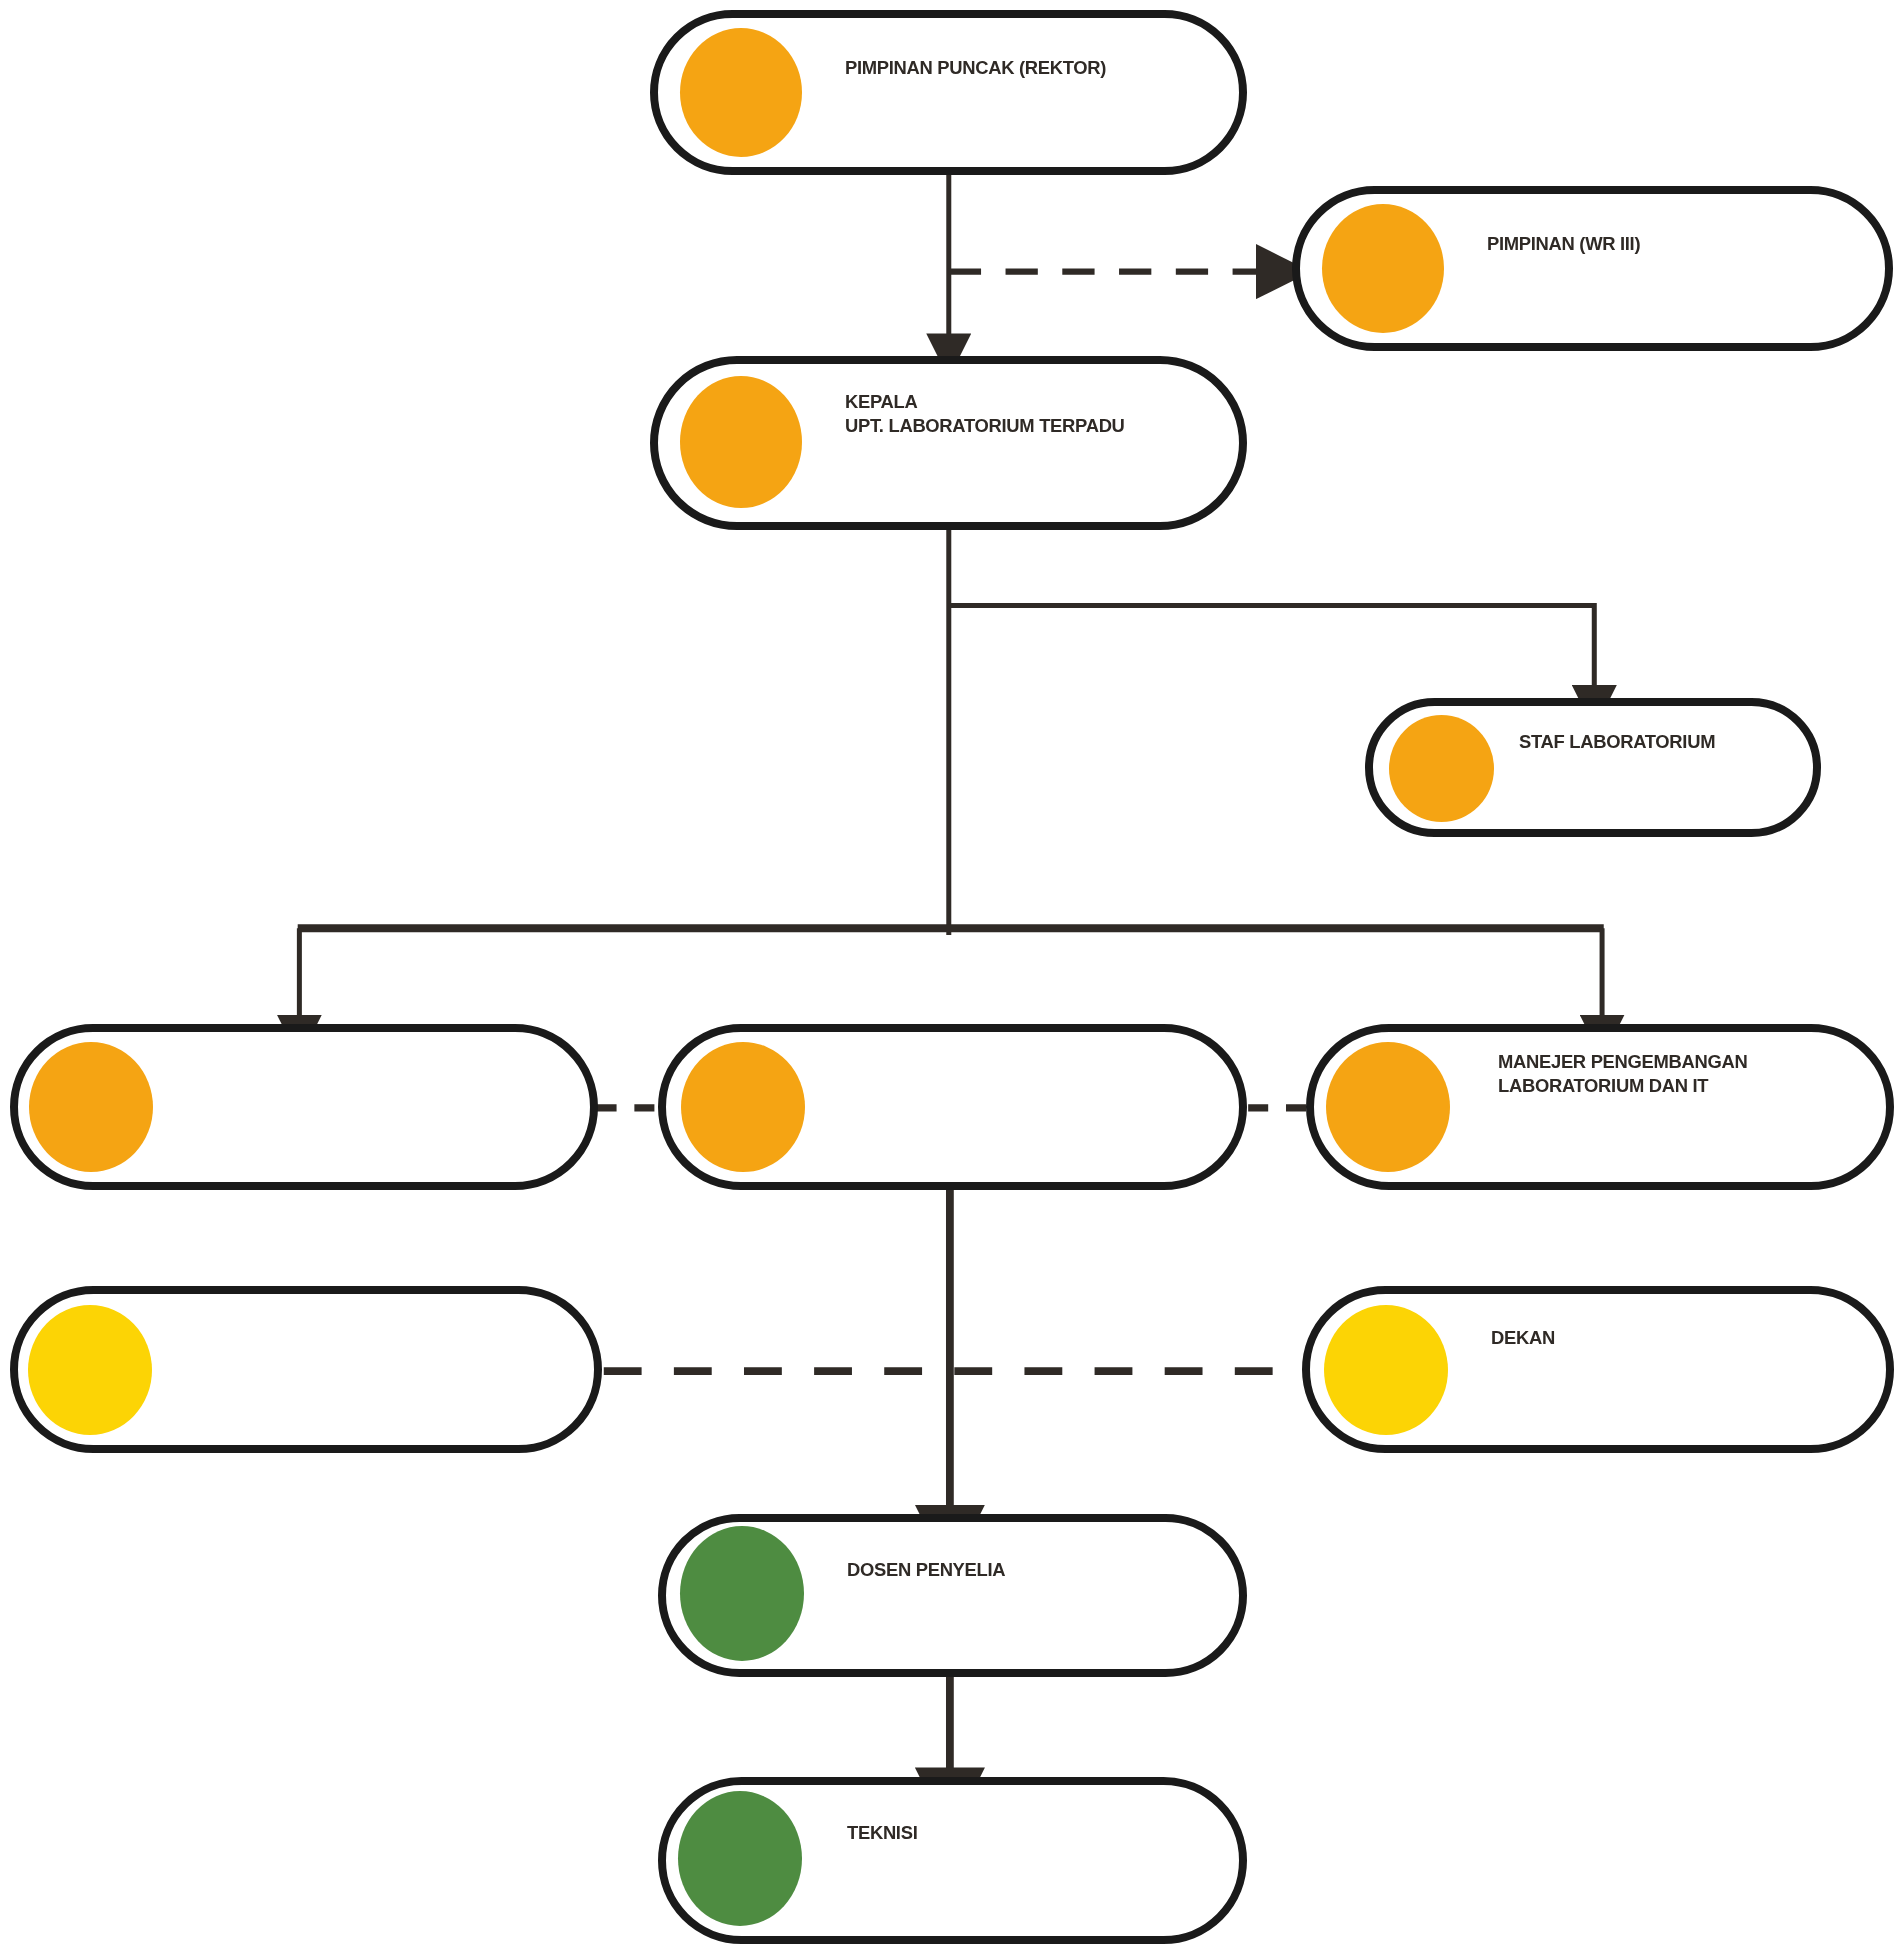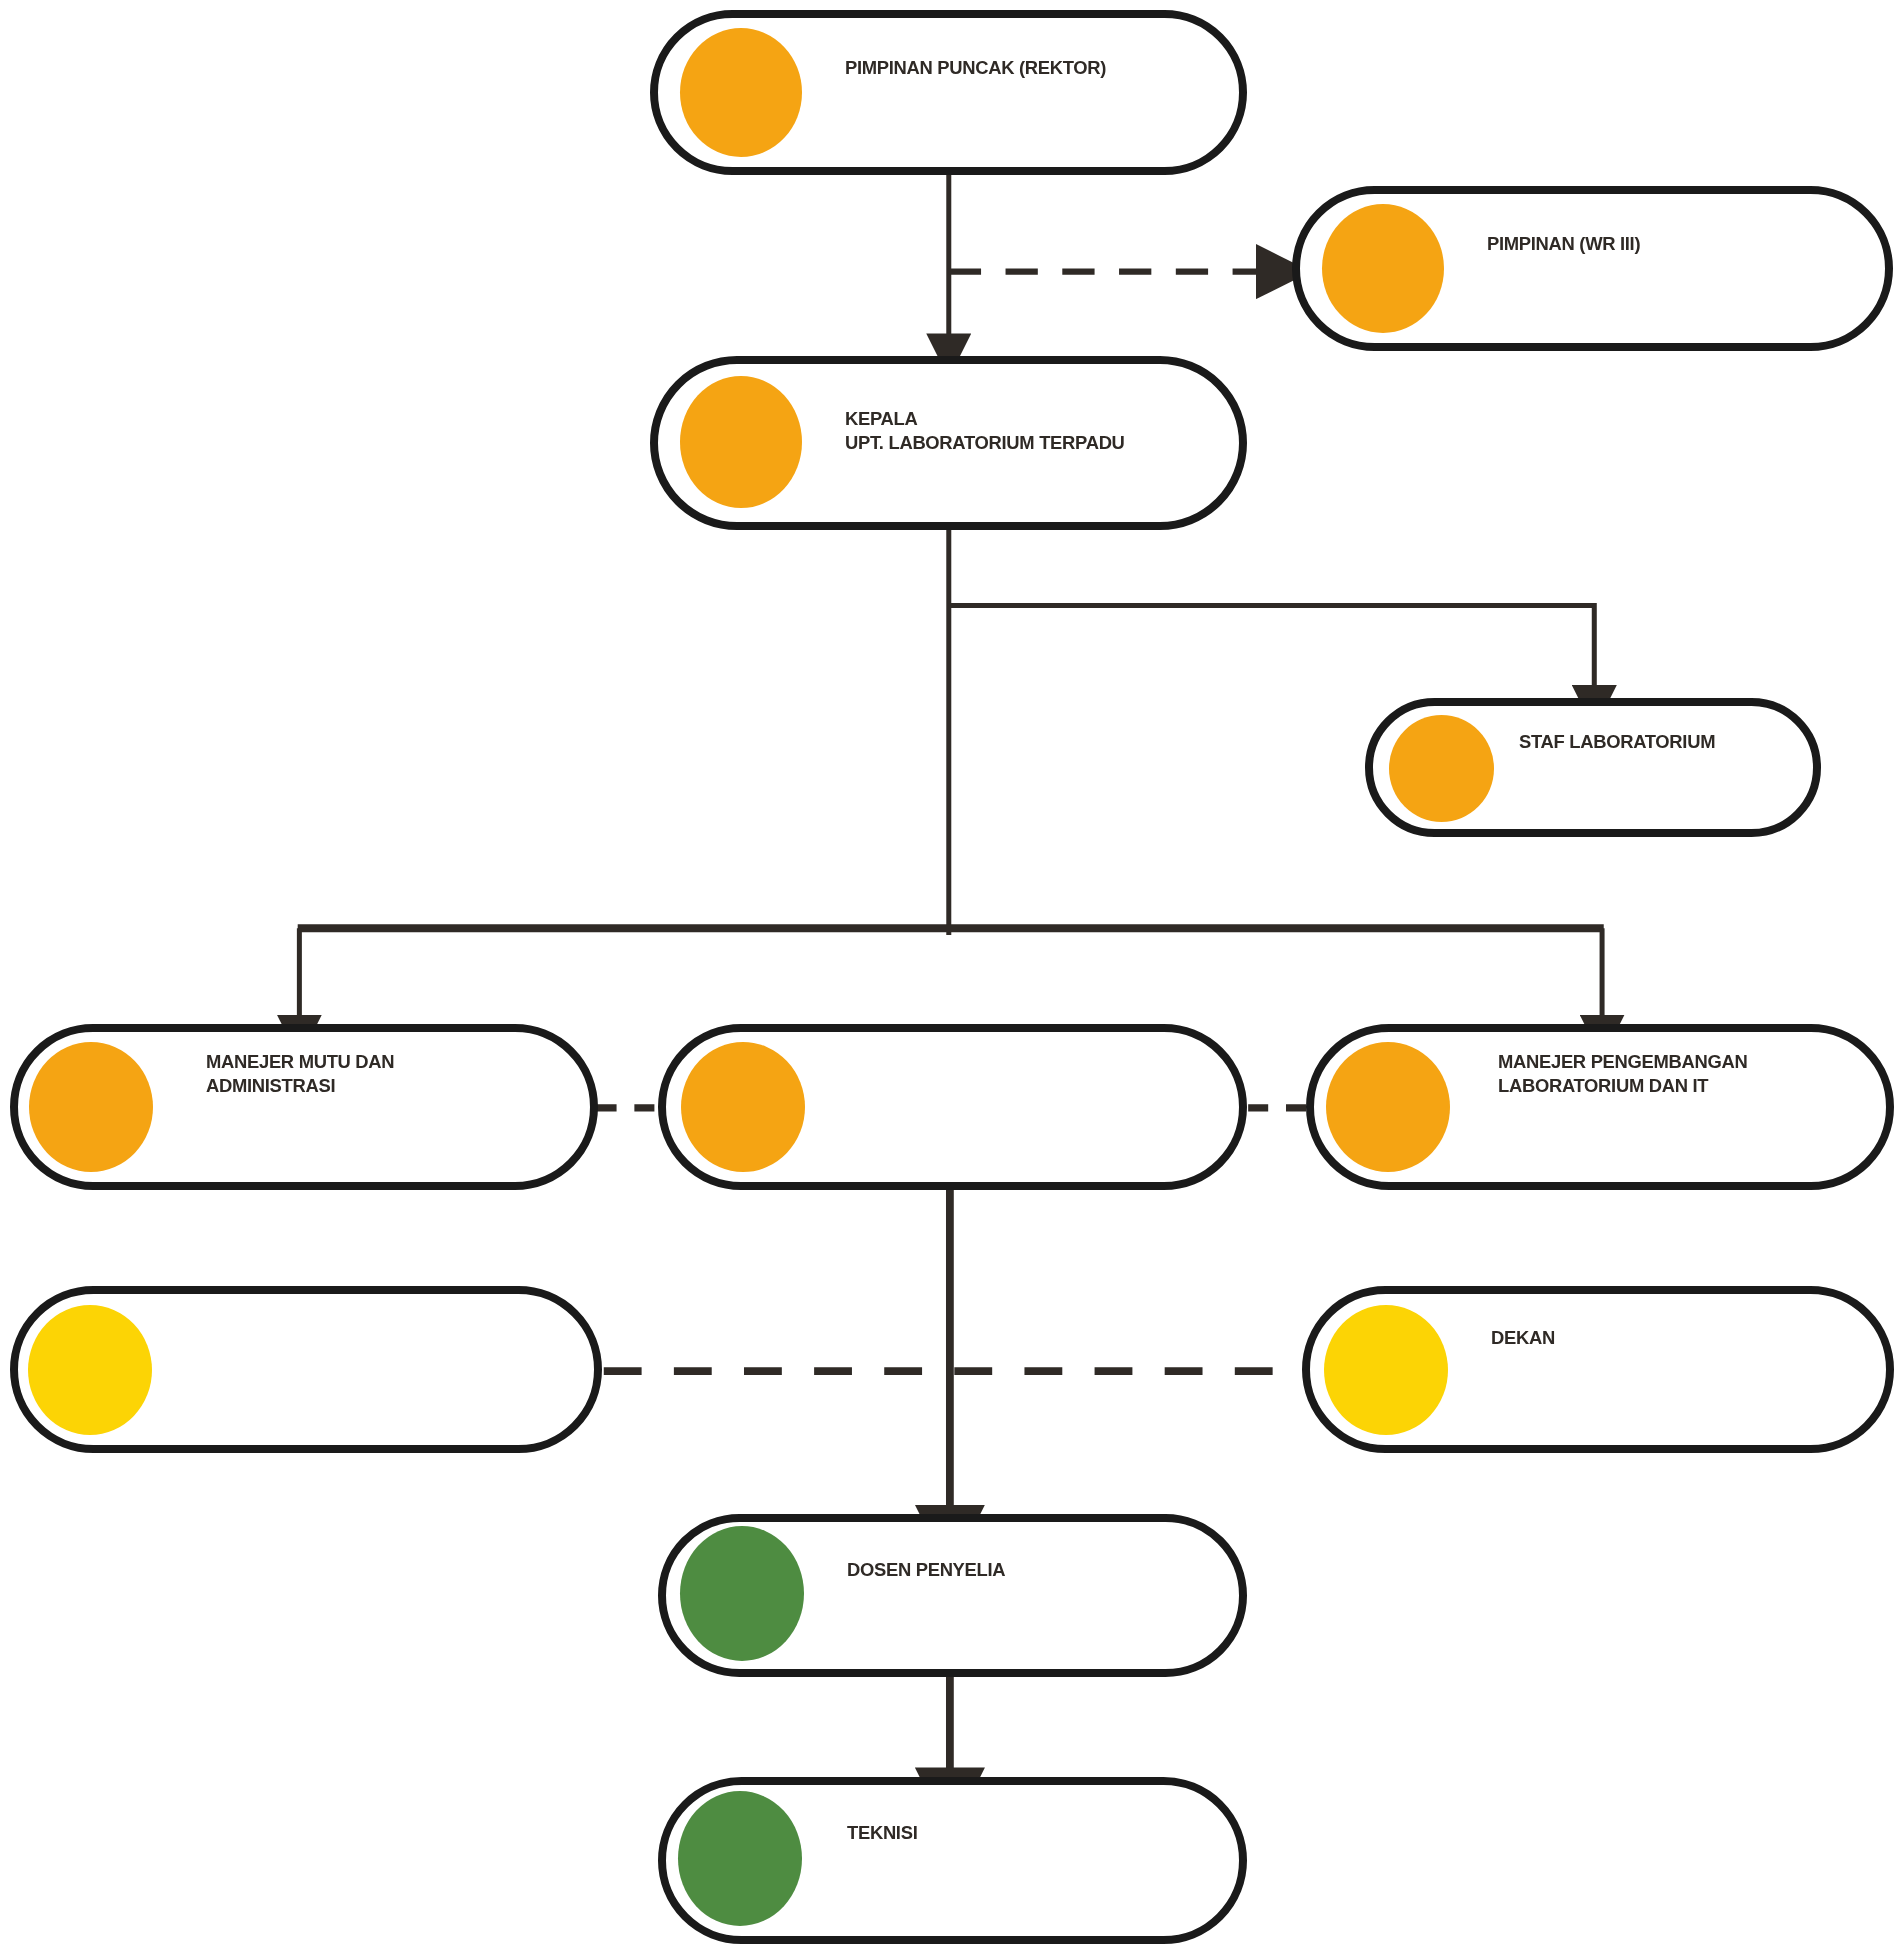--- a/index.html
+++ b/index.html
@@ -137,41 +137,37 @@
   <div class="node" style="left:1292px; top:186px; width:601px; height:165px;"></div>
   <div class="node-badge" style="left:1322px; top:204px; width:122px; height:129px; background:#F5A413;"></div>
   <div class="node-body" style="left:1487px; top:232px; width:356px;">
     <div class="node-title">PIMPINAN (WR III)</div>
   </div>
   <div class="rule-solid" style="left:1488px; top:290px; width:292px;"></div>
   <div class="rule-dotted" style="left:1488px; top:324px; width:287px;"></div>
 
   <div class="node" style="left:650px; top:356px; width:597px; height:174px;"></div>
   <div class="node-badge" style="left:680px; top:376px; width:122px; height:132px; background:#F5A413;"></div>
-  <div class="node-body" style="left:845px; top:390px; width:378px;margin-top:17px;">
+  <div class="node-body" style="left:845px; top:390px; width:378px;">
     <div class="node-title">KEPALA
 UPT. LABORATORIUM TERPADU</div>
   </div>
   <div class="rule-solid" style="left:846px; top:465px; width:292px;"></div>
   <div class="rule-dotted" style="left:846px; top:500px; width:287px;"></div>
 
   <div class="node" style="left:1365px; top:698px; width:456px; height:139px;"></div>
   <div class="node-badge" style="left:1389px; top:715px; width:105px; height:107px; background:#F5A413;"></div>
   <div class="node-body" style="left:1519px; top:730px; width:278px;">
     <div class="node-title">STAF LABORATORIUM</div>
   </div>
   <div class="rule-solid" style="left:1521px; top:773px; width:236px;"></div>
   <div class="rule-dotted" style="left:1521px; top:805px; width:227px;"></div>
 
   <div class="node" style="left:10px; top:1024px; width:588px; height:166px;"></div>
   <div class="node-badge" style="left:29px; top:1042px; width:124px; height:130px; background:#F5A413;"></div>
-  <div class="node-body" style="left:206px; top:1050px; width:345px;">
-    <div class="node-title">MANEJER MUTU DAN
-ADMINISTRASI</div>
-  </div>
   <div class="rule-solid" style="left:218px; top:1128px; width:279px;"></div>
   <div class="rule-dotted" style="left:216px; top:1160px; width:282px;"></div>
 
   <div class="node" style="left:658px; top:1024px; width:589px; height:166px;"></div>
   <div class="node-badge" style="left:681px; top:1042px; width:124px; height:130px; background:#F5A413;"></div>
   <div class="rule-solid" style="left:860px; top:1128px; width:289px;"></div>
   <div class="rule-dotted" style="left:858px; top:1160px; width:284px;"></div>
 
   <div class="node" style="left:1306px; top:1024px; width:588px; height:166px;"></div>
   <div class="node-badge" style="left:1326px; top:1042px; width:124px; height:130px; background:#F5A413;"></div>

